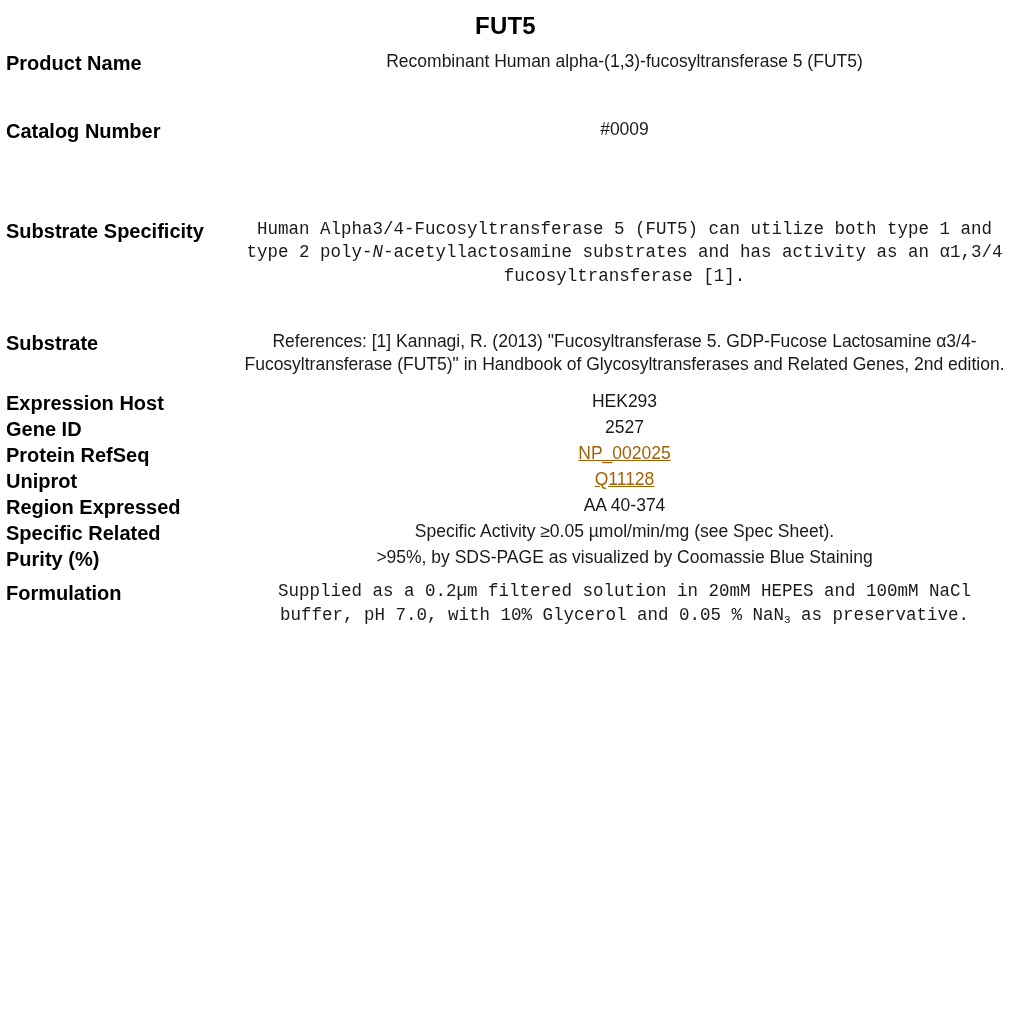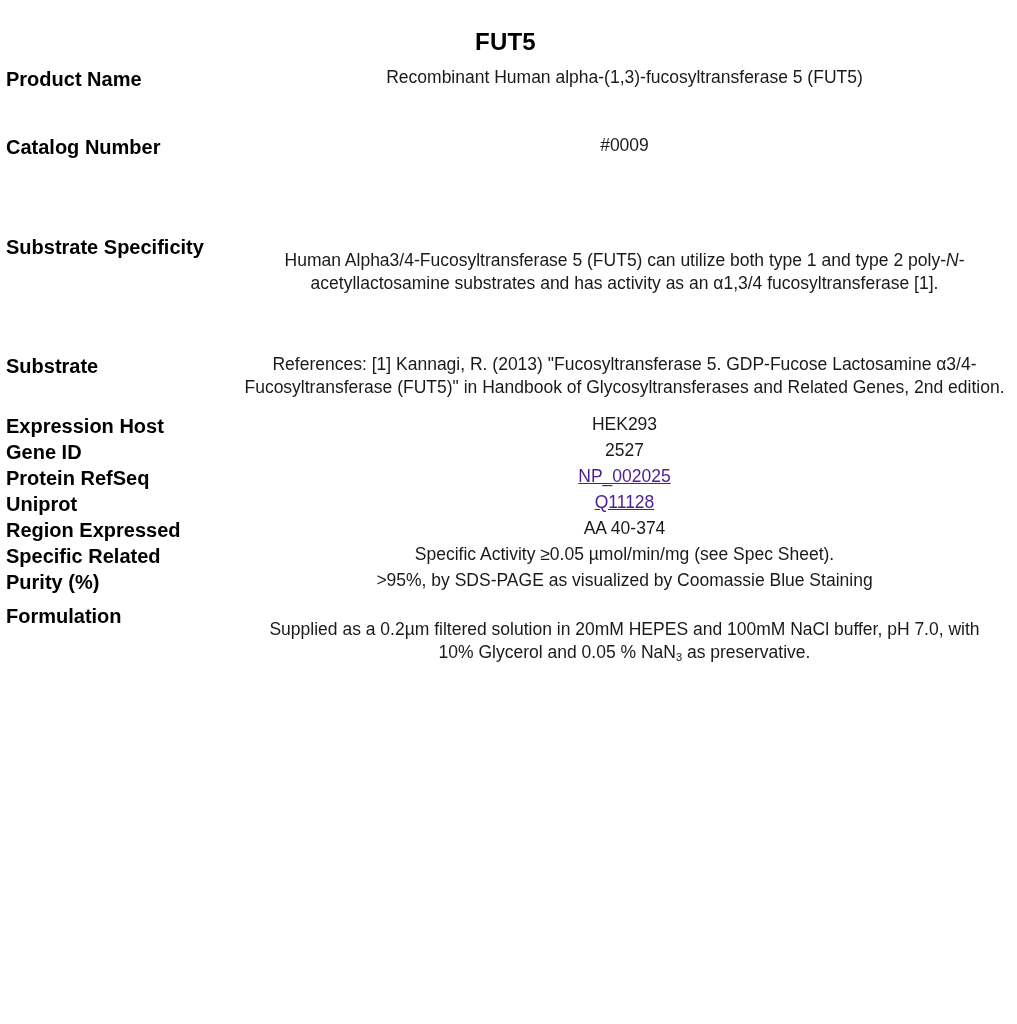--- a/index.html
+++ b/index.html
@@ -11,21 +11,21 @@
     width: 1017px;
     min-height: 1024px;
     font-family: "Liberation Sans", sans-serif;
     color: #000000;
     -webkit-font-smoothing: antialiased;
   }
   .page {
     position: relative;
     width: 1017px;
     box-sizing: border-box;
-    padding: 24px 12px 10px 6px;
+    padding: 8px 12px 10px 6px;
   }
   .title {
     text-align: center;
     font-size: 24px;
     font-weight: bold;
     letter-spacing: 0.2px;
     margin: 4px 0 10px 0;
   }
   table.spec {
     width: 100%;
@@ -48,32 +48,32 @@
     font-size: 17.5px;
     line-height: 1.33;
     color: #1a1a1a;
     text-align: center;
   }
   .gap-sm td { height: 14px; }
   .gap-md td { height: 42px; }
   .gap-lg td { height: 74px; }
   .gap-xs td { height: 8px; }
   .link {
-    color: #4c1d95;
+    color: #a16207;
     text-decoration: underline;
     cursor: pointer;
   }
   .italic { font-style: italic; }
   sub {
     font-size: 11px;
     vertical-align: baseline;
     position: relative;
     bottom: -3px;
   }
-  .value p { margin: 15px; }
+  .value p { margin: 0; font-family: Liberation Mono, monospace; }
 </style>
 </head>
 <body>
 
 <div class="page">
 
   <div class="title">FUT5</div>
 
   <table class="spec">
     <tbody>

